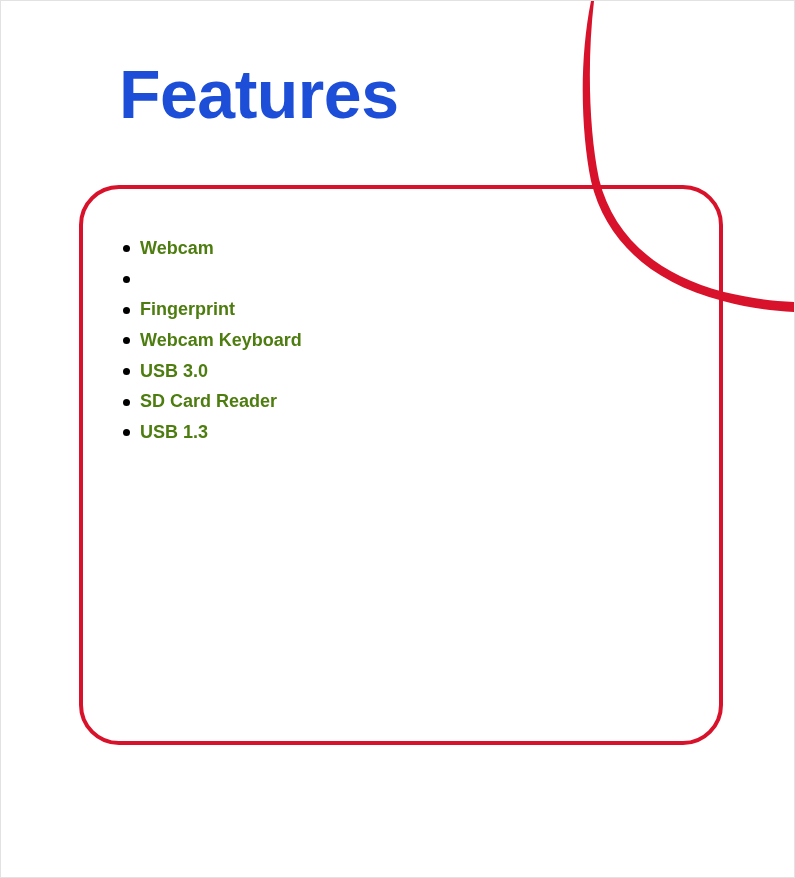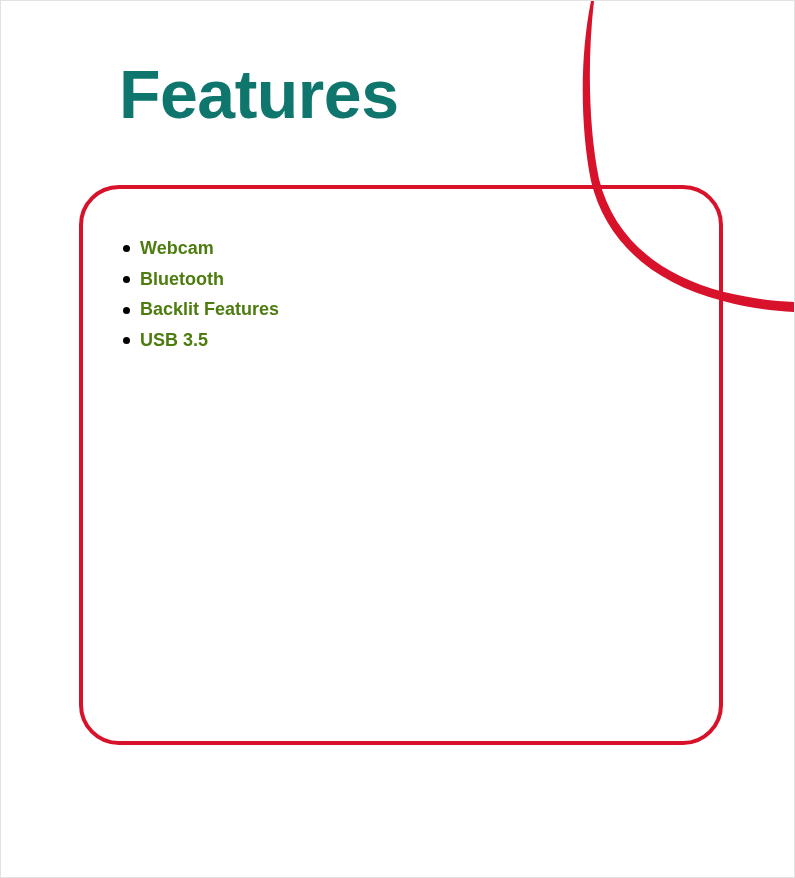--- a/index.html
+++ b/index.html
@@ -94,39 +94,50 @@
   #feature-list li .label {
     display: inline-block;
     vertical-align: baseline;
   }
 </style>
 </head>
 <body>
 
 <div id="slide">
 
-  <div id="page-title" style="color: #0f766e; text-align: right;">Features</div>
+  <div id="page-title" style="color: #1d4ed8; text-align: right;">Features</div>
 
   <div id="feature-box" style="border-color: rgb(216, 18, 42);">
     <ul id="feature-list">
       <li>
         <span class="bullet" style="background: rgb(0, 0, 0);"></span>
         <span class="label">Webcam</span>
       </li>
       <li>
         <span class="bullet" style="background: rgb(0, 0, 0);"></span>
-        <span class="label">Bluetooth</span>
       </li>
       <li>
         <span class="bullet" style="background: rgb(0, 0, 0);"></span>
-        <span class="label">Backlit Features</span>
+        <span class="label">Fingerprint</span>
       </li>
       <li>
         <span class="bullet" style="background: rgb(0, 0, 0);"></span>
-        <span class="label">USB 3.5</span>
+        <span class="label">Webcam Keyboard</span>
+      </li>
+      <li>
+        <span class="bullet" style="background: rgb(0, 0, 0);"></span>
+        <span class="label">USB 3.0</span>
+      </li>
+      <li>
+        <span class="bullet" style="background: rgb(0, 0, 0);"></span>
+        <span class="label">SD Card Reader</span>
+      </li>
+      <li>
+        <span class="bullet" style="background: rgb(0, 0, 0);"></span>
+        <span class="label">USB 1.3</span>
       </li>
     </ul>
   </div>
 
   <svg id="decor-curve" viewBox="0 0 795 878" xmlns="http://www.w3.org/2000/svg">
     <path id="swoosh-path" d="M 590 0
              C 578 60, 580 130, 590 180
              C 604 238, 648 281, 722 300
              C 748 307, 770 310, 795 311
              L 795 301

